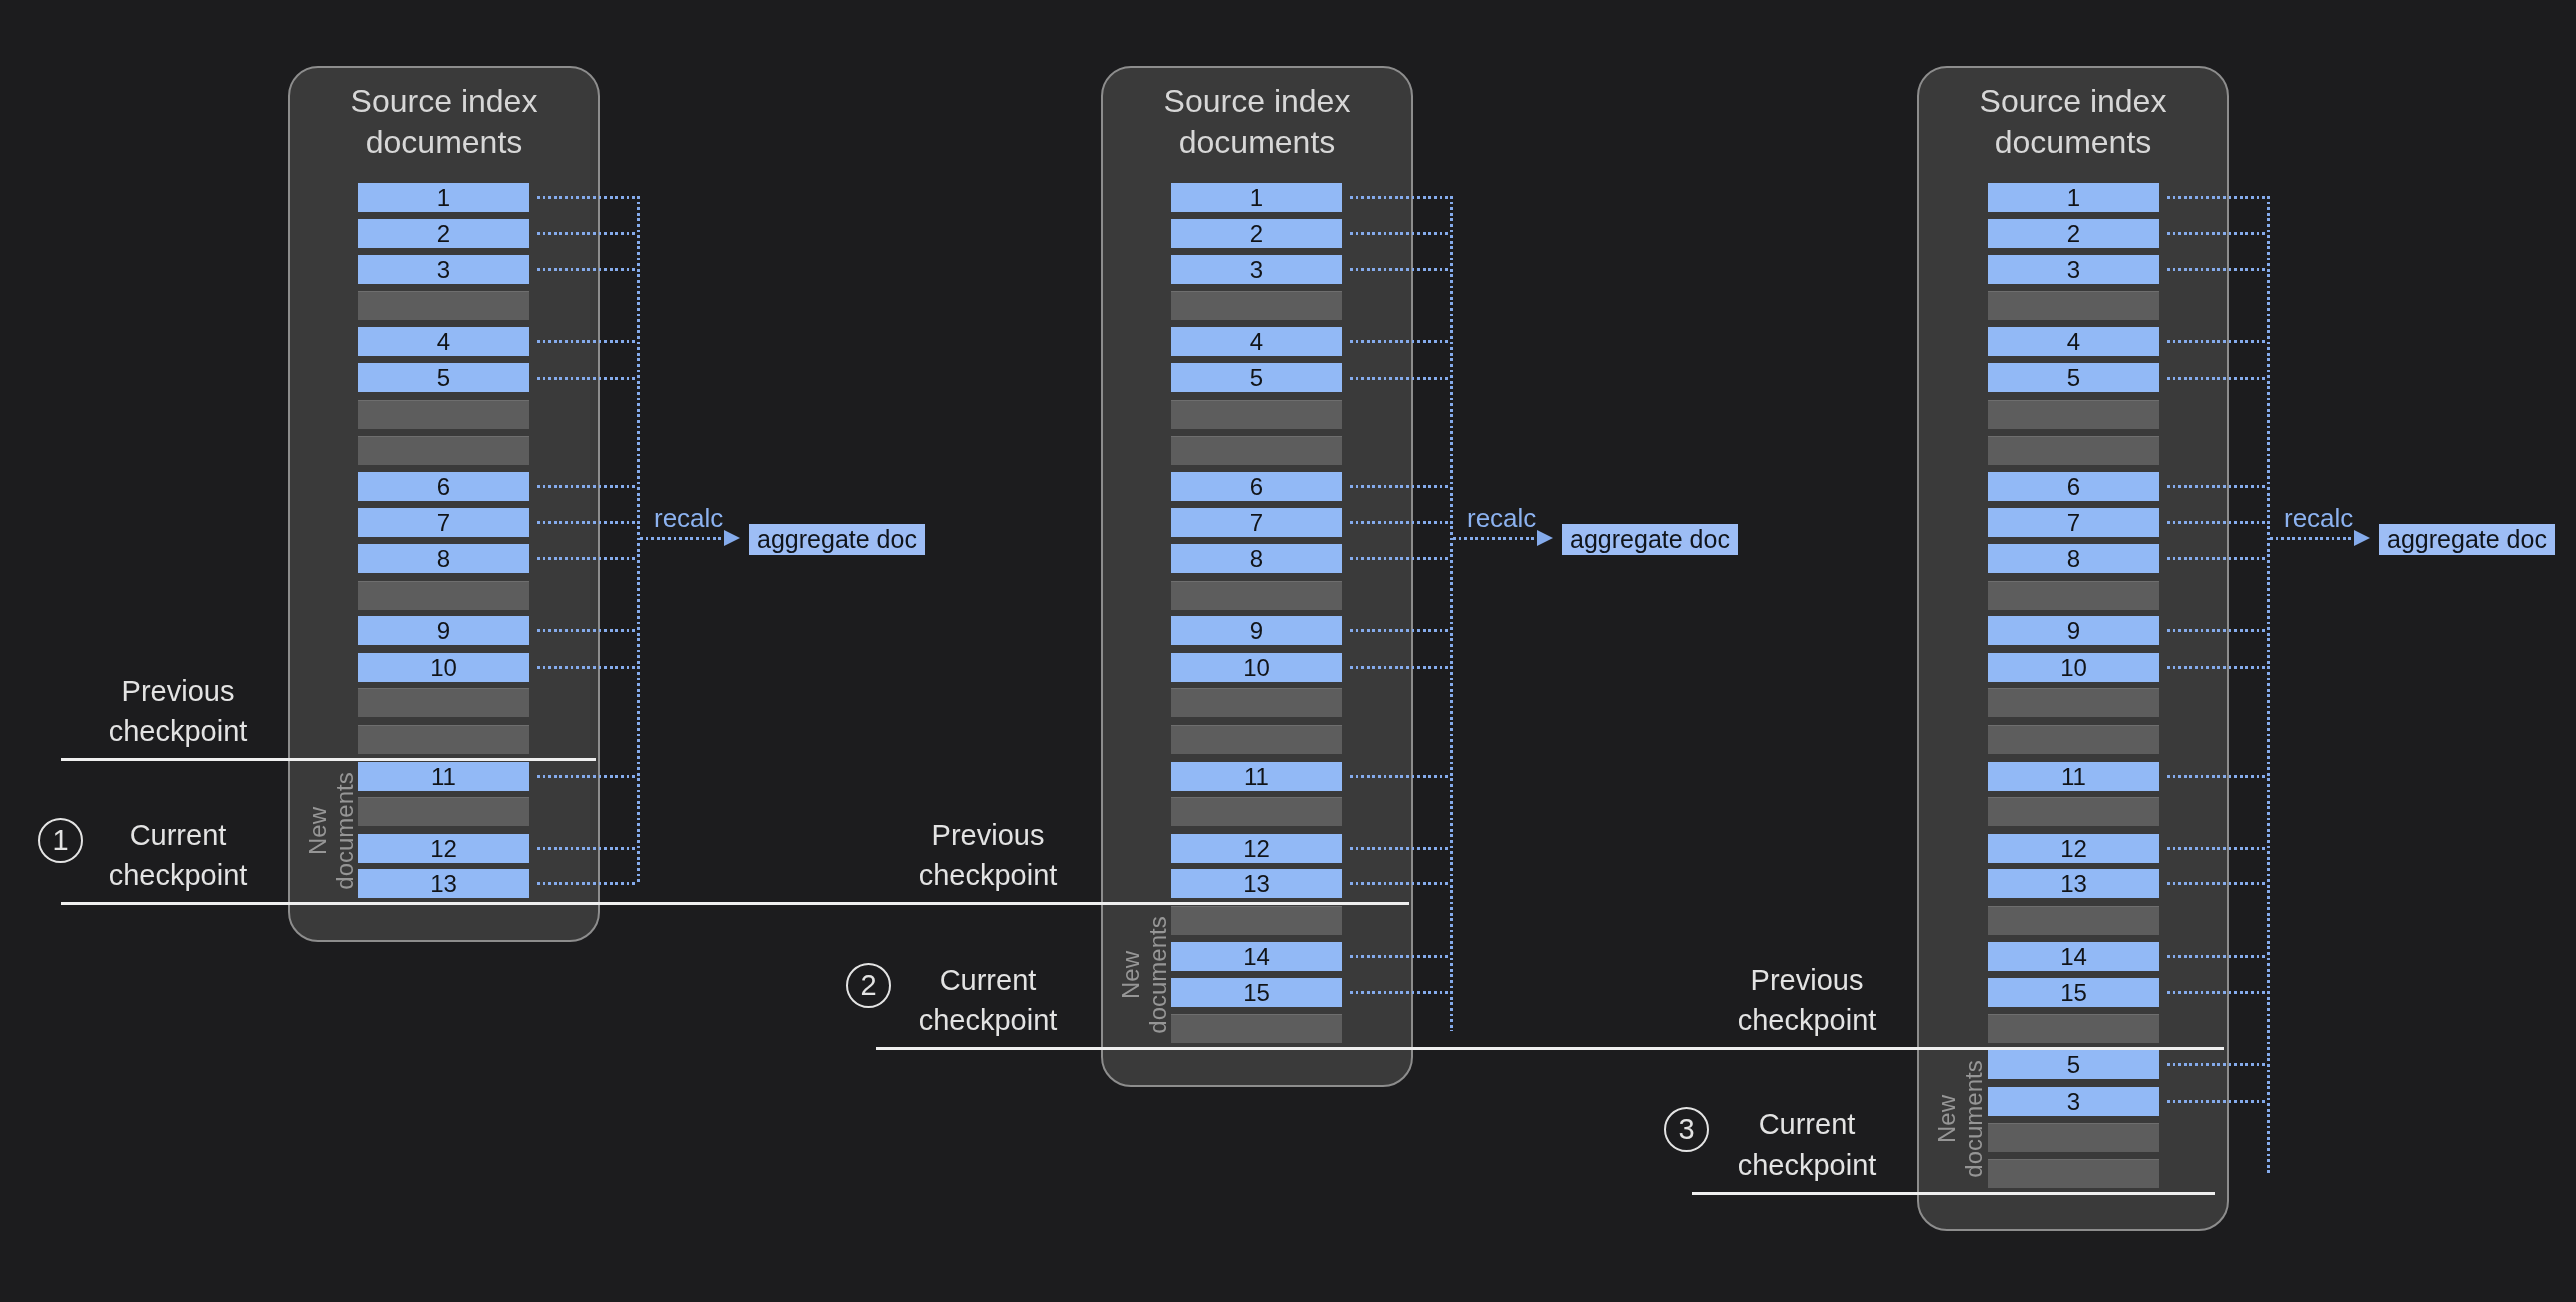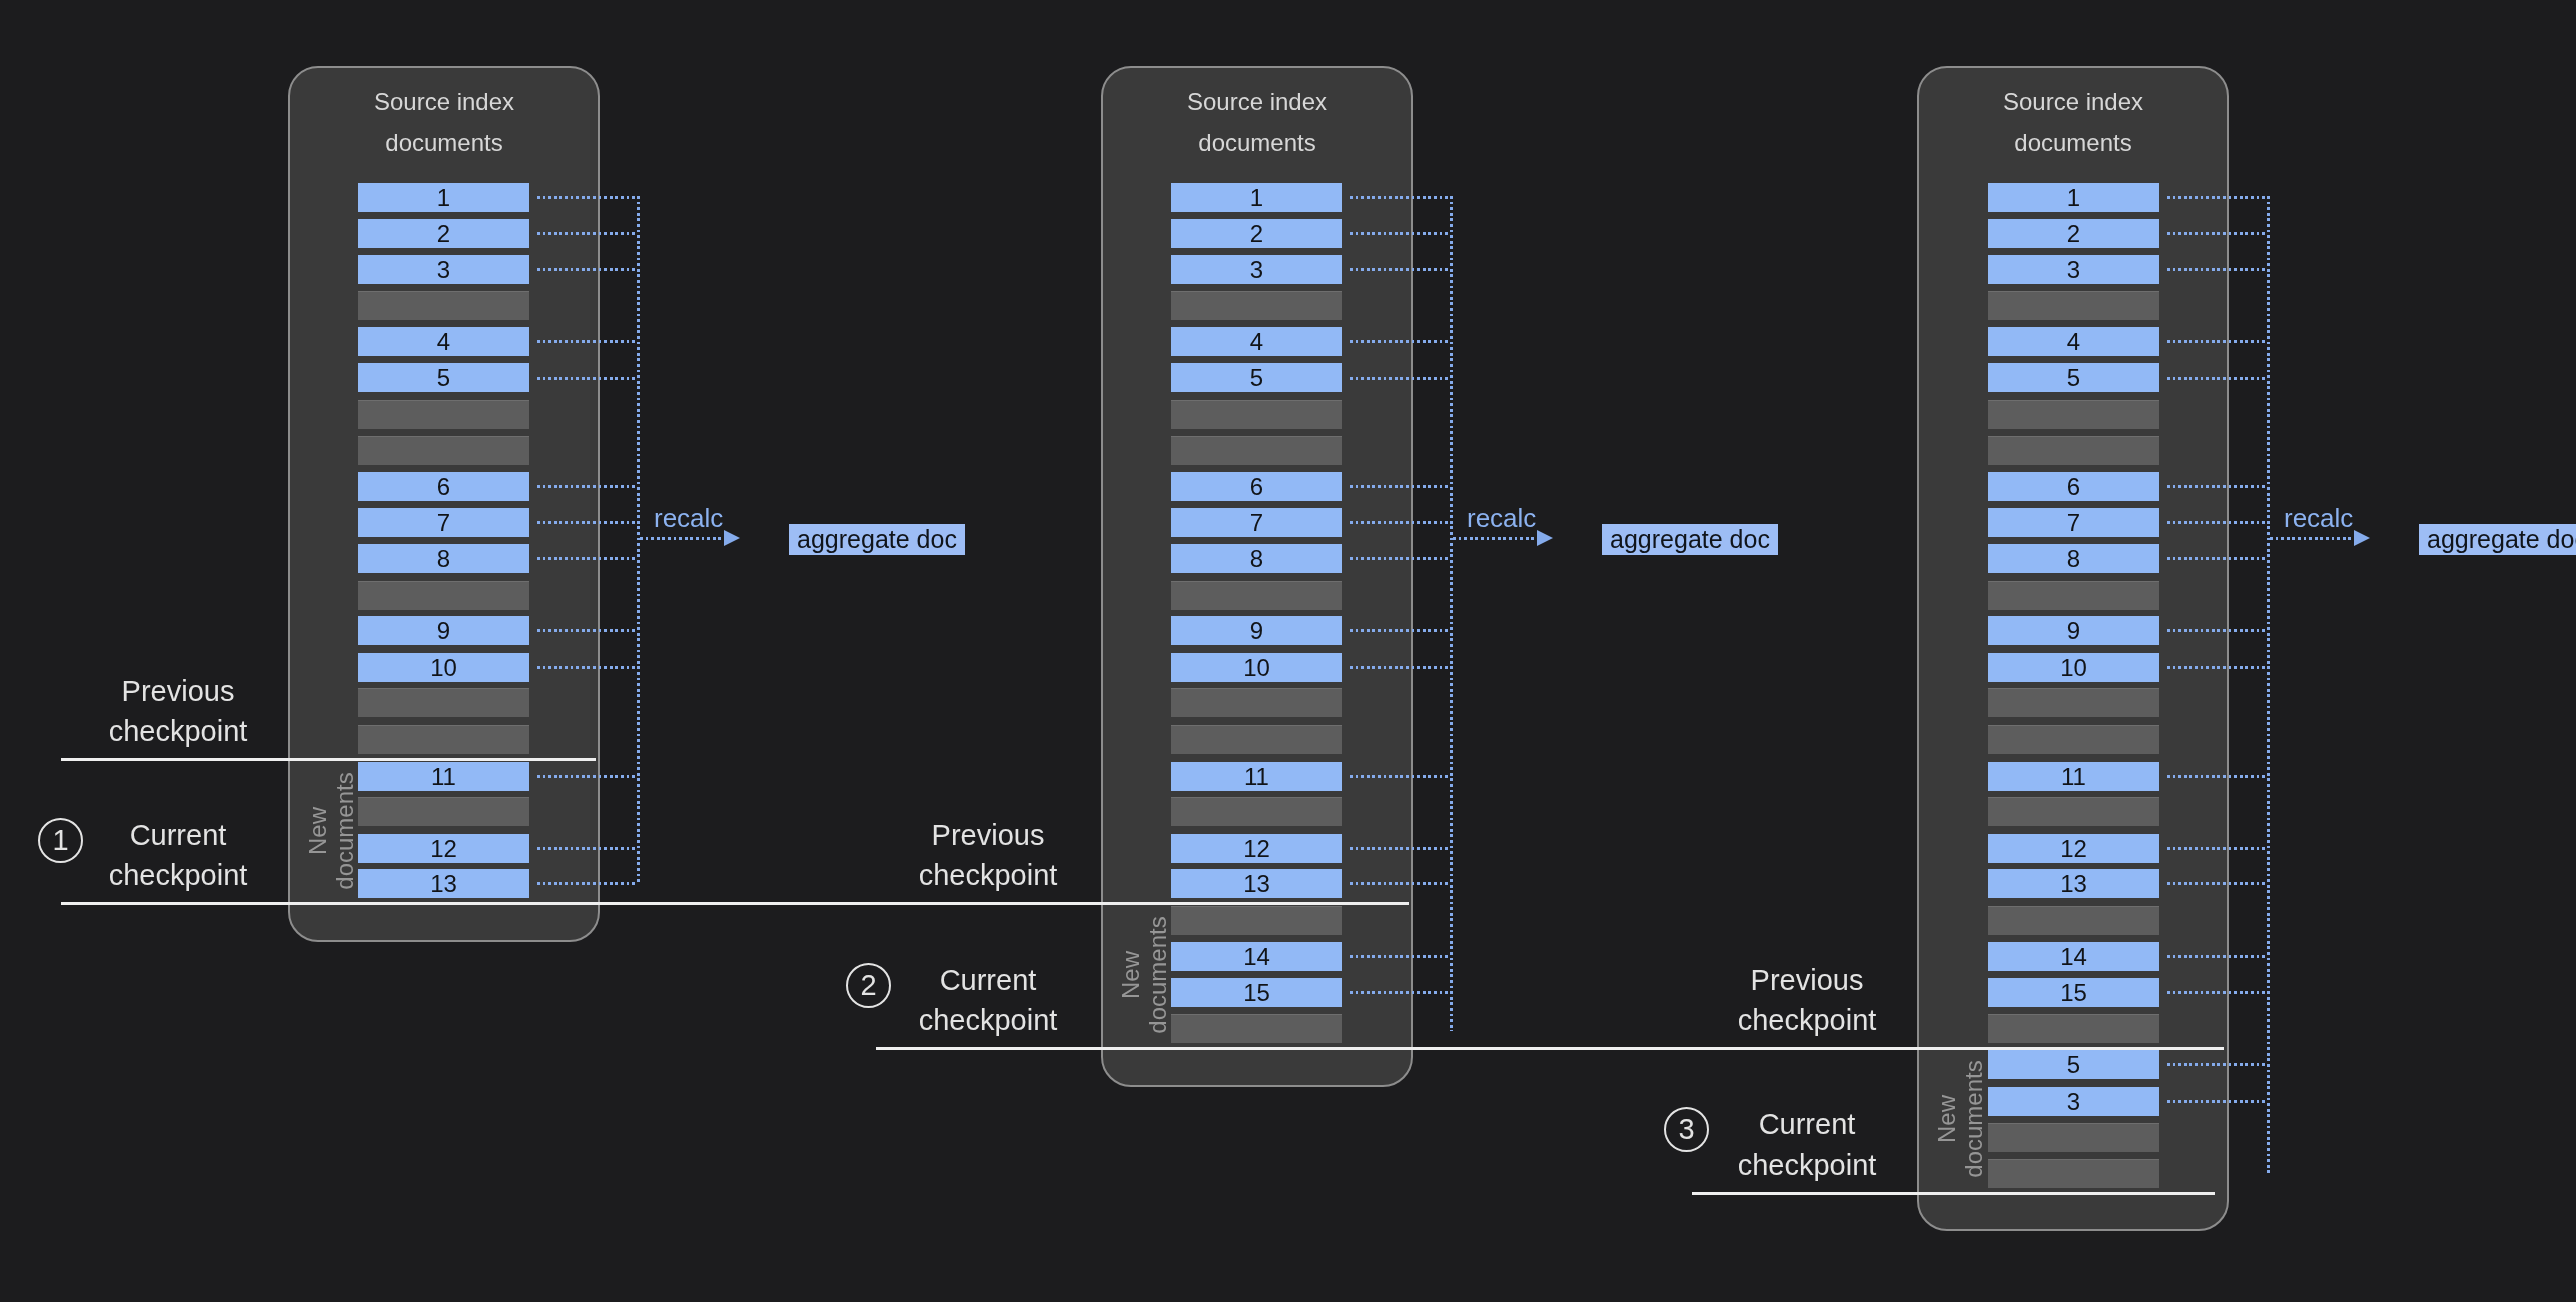--- a/index.html
+++ b/index.html
@@ -16,39 +16,39 @@
     position:relative;overflow:hidden;
   }
   #stage{position:absolute;inset:0;}
   .panel{
     position:absolute;background:var(--panel-fill);
     border:2.3px solid var(--panel-border);border-radius:30px;
     box-sizing:border-box;
   }
   .title-line{
     position:absolute;width:100%;text-align:center;
-    color:var(--title-text);font-size:24px;line-height:41px;
+    color:var(--title-text);font-size:32px;line-height:41px;
   }
   .row{position:absolute;box-sizing:border-box;}
   .row.doc{
     background:var(--doc-fill);color:var(--doc-text);
     font-size:24px;text-align:center;line-height:29px;
   }
   .row.empty{background:var(--empty-fill);border-top:1.9px solid #6e6e6e;}
   .dot-h{position:absolute;height:2.8px;
     background-image:repeating-linear-gradient(90deg,var(--conn) 0 2.8px,transparent 2.8px 5.6px);}
   .dot-v{position:absolute;width:2.8px;
     background-image:repeating-linear-gradient(180deg,var(--conn) 0 2.8px,transparent 2.8px 5.6px);}
   .arrowhead{position:absolute;width:0;height:0;
     border-top:8.4px solid transparent;border-bottom:8.4px solid transparent;
     border-left:16px solid var(--conn);}
   .recalc-label{position:absolute;color:var(--recalc);font-size:26px;}
   .agg-badge{
     position:absolute;background:var(--agg-fill);color:var(--agg-text);
-    font-size:25px;text-align:center;margin-left:40px;
+    font-size:25px;text-align:center;
   }
   .ckpt-line{position:absolute;height:2.8px;background:var(--line);}
   .ckpt-label{
     position:absolute;width:318px;text-align:center;color:var(--ckpt-text);
     font-size:29px;line-height:40px;
   }
   .circle-num{
     position:absolute;width:41px;height:41px;border:2.8px solid var(--ckpt-text);
     border-radius:50%;color:var(--ckpt-text);font-size:29px;
     display:flex;align-items:center;justify-content:center;

